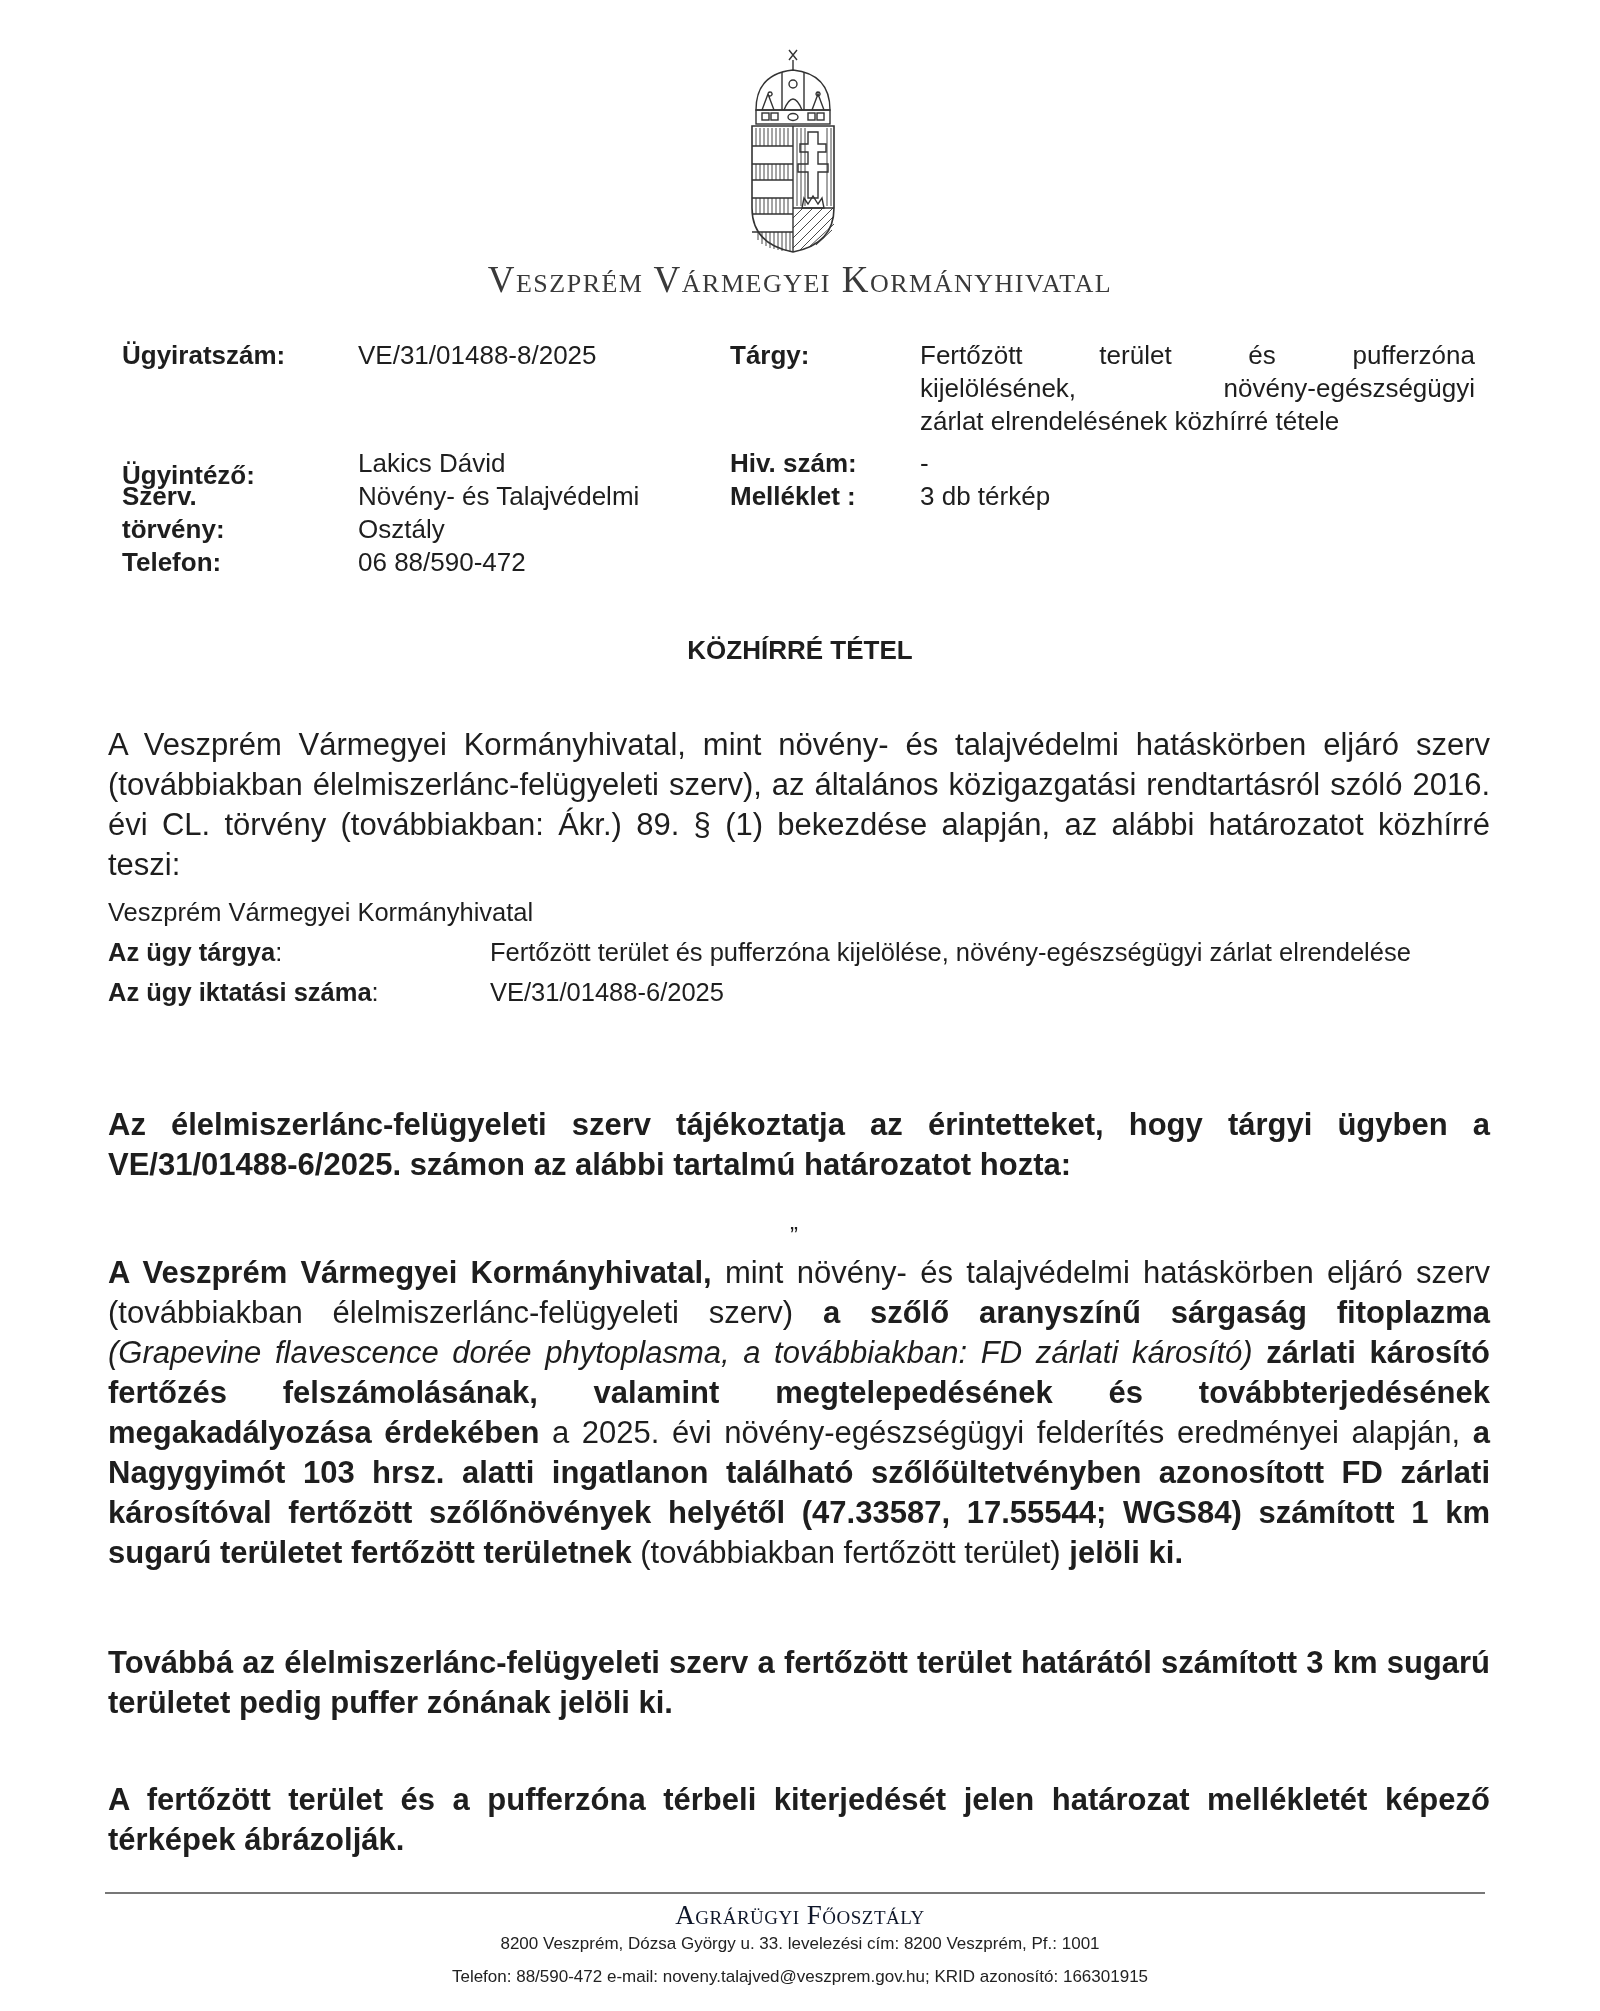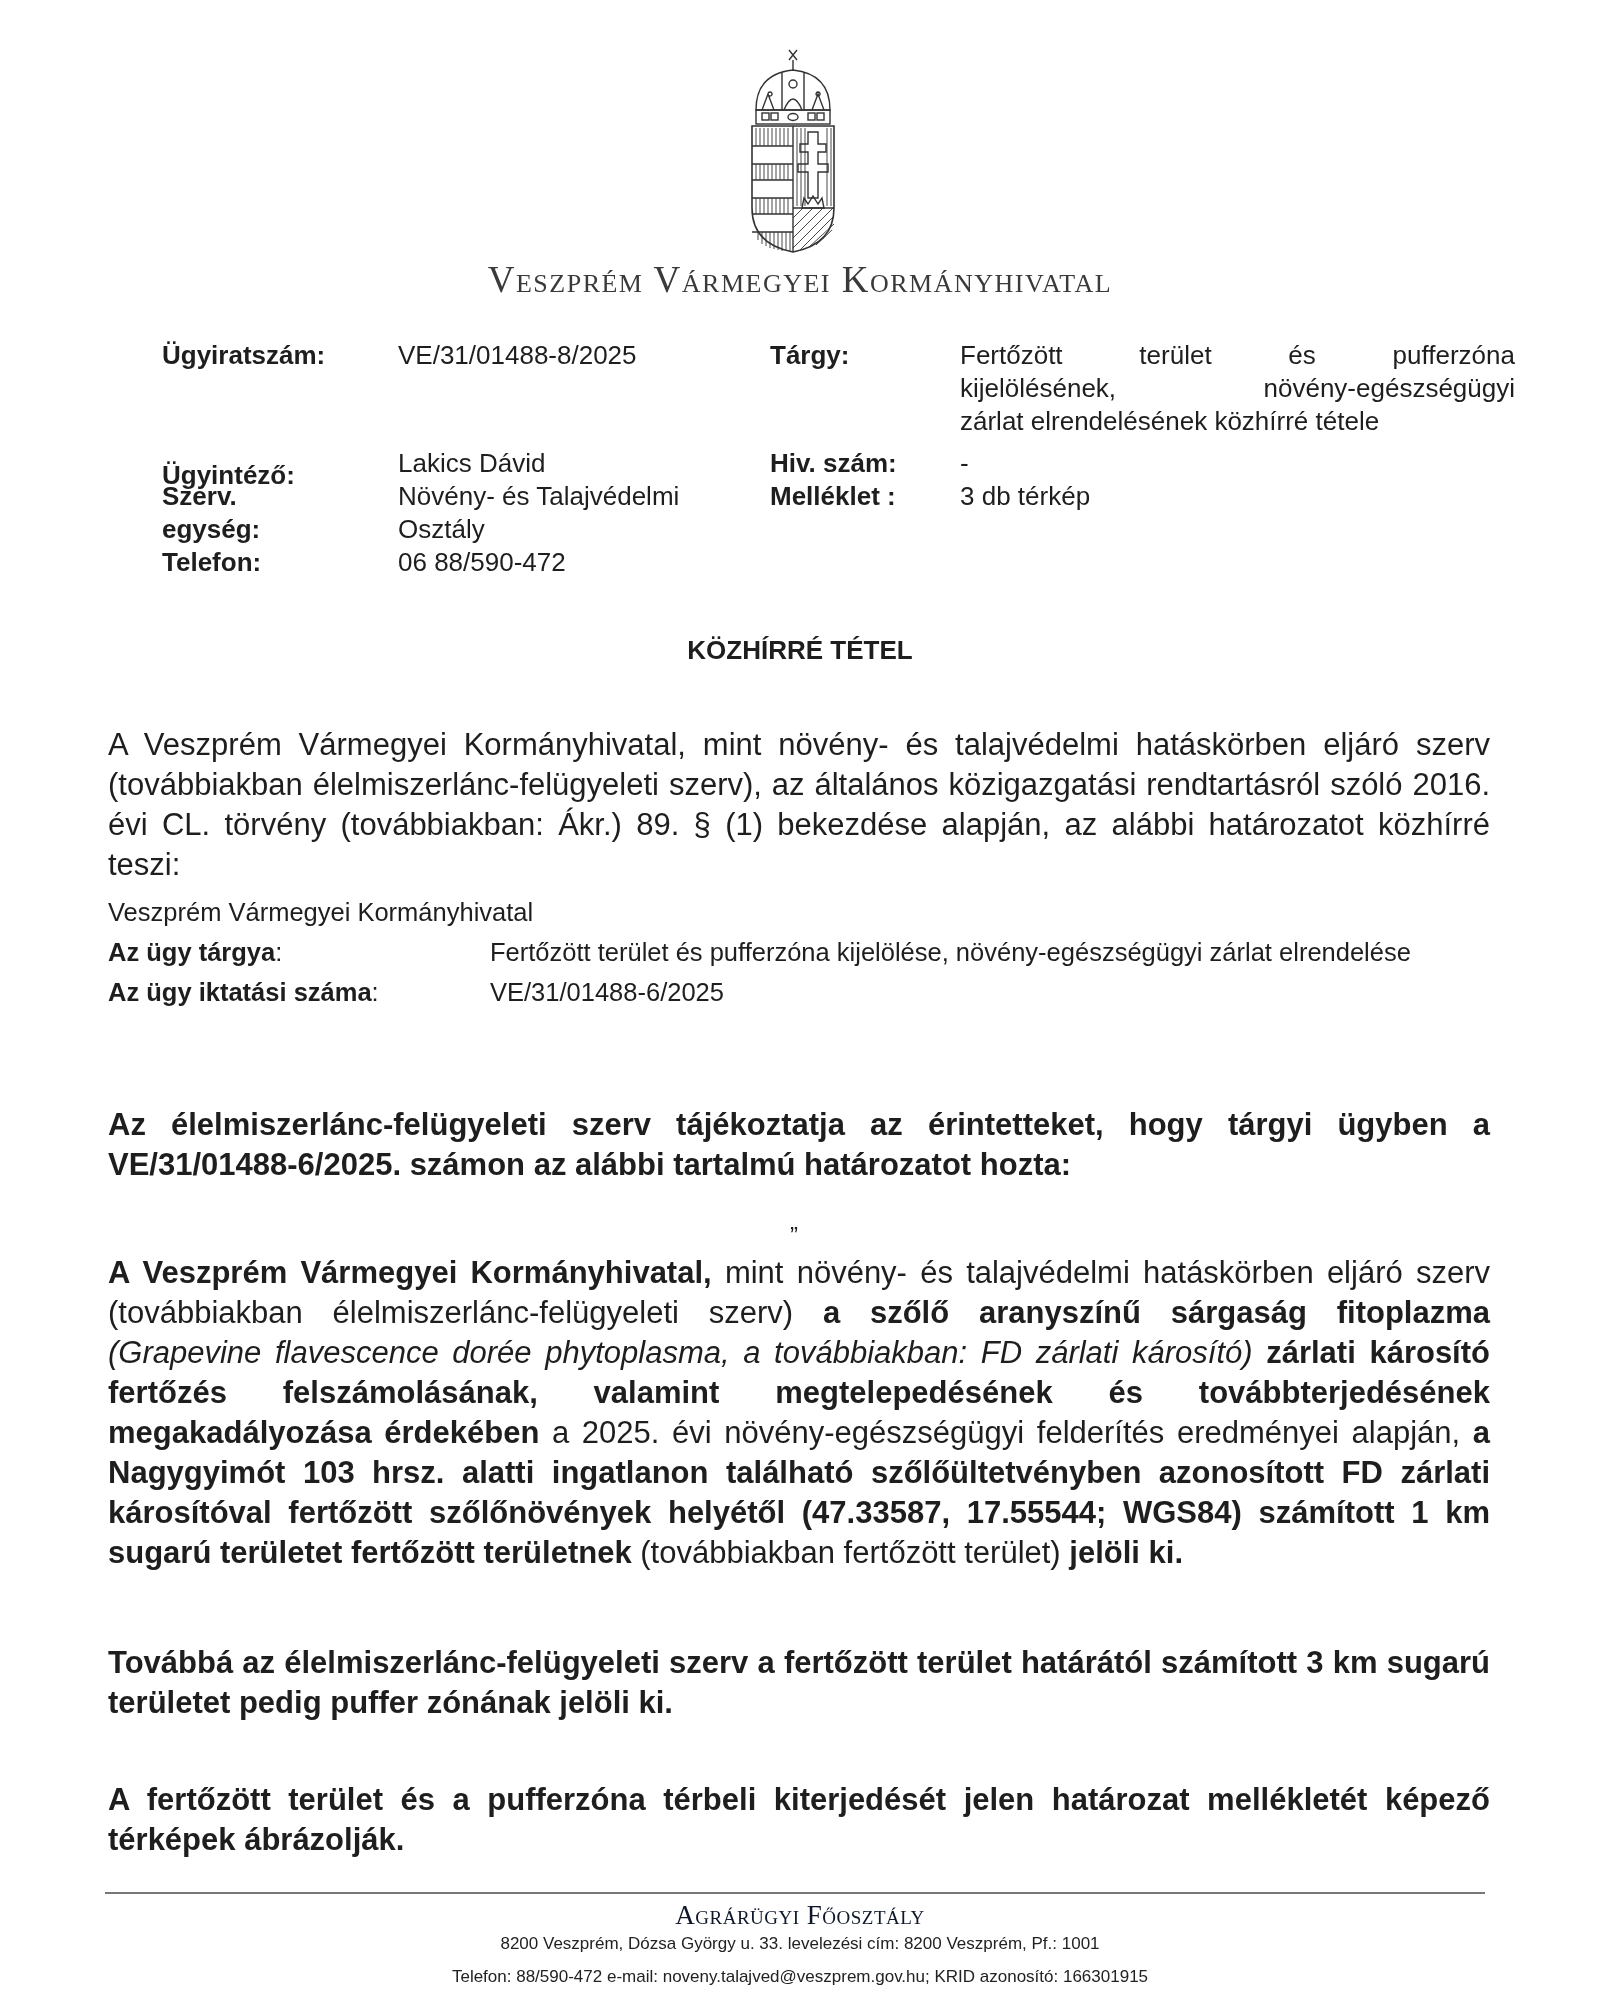--- a/index.html
+++ b/index.html
@@ -3,21 +3,21 @@
 <meta charset="utf-8">
 <style>
   html, body { margin: 0; padding: 0; background: #ffffff; }
   body { width: 1600px; height: 2011px; position: relative; overflow: hidden;
          font-family: "Liberation Sans", sans-serif; color: #1e1e1e; }
   .abs { position: absolute; }
   .crest { left: 742px; top: 48px; width: 102px; height: 206px; }
   .org-title { left: 0; width: 1600px; top: 258px; text-align: center;
                font-family: "Liberation Serif", serif; font-variant: small-caps;
                font-size: 37px; letter-spacing: 1.5px; color: #3a3a3a; }
-  .meta { font-size: 26px; line-height: 33px; margin-left: 40px; }
+  .meta { font-size: 26px; line-height: 33px; }
   .meta .lbl { font-weight: bold; }
   .col1 { left: 122px; }
   .col2 { left: 358px; }
   .col3 { left: 730px; }
   .col4 { left: 920px; width: 555px; }
   .justify { text-align: justify; text-align-last: justify; }
   .heading { left: 0; width: 1600px; top: 635px; text-align: center;
              font-weight: bold; font-size: 26px; }
   .para { left: 108px; width: 1382px; font-size: 31px; line-height: 40px;
           text-align: justify; }
@@ -97,21 +97,21 @@
   <div>zárlat elrendelésének közhírré tétele</div>
 </div>
 
 <div class="abs meta col1" style="top:459px;text-align:right;"><span class="lbl">Ügyintéző:</span></div>
 <div class="abs meta col2" style="top:447px;">Lakics Dávid</div>
 <div class="abs meta col3" style="top:447px;"><span class="lbl">Hiv. szám:</span></div>
 <div class="abs meta col4" style="top:447px;">-</div>
 
 <div class="abs meta col1" style="top:480px;">
   <div class="lbl">Szerv.</div>
-  <div class="lbl">egység:</div>
+  <div class="lbl">törvény:</div>
 </div>
 <div class="abs meta col2" style="top:480px;">
   <div>Növény- és Talajvédelmi</div>
   <div>Osztály</div>
 </div>
 <div class="abs meta col3" style="top:480px;"><span class="lbl">Melléklet :</span></div>
 <div class="abs meta col4" style="top:480px;">3 db térkép</div>
 
 <div class="abs meta col1" style="top:546px;"><span class="lbl">Telefon:</span></div>
 <div class="abs meta col2" style="top:546px;">06 88/590-472</div>

